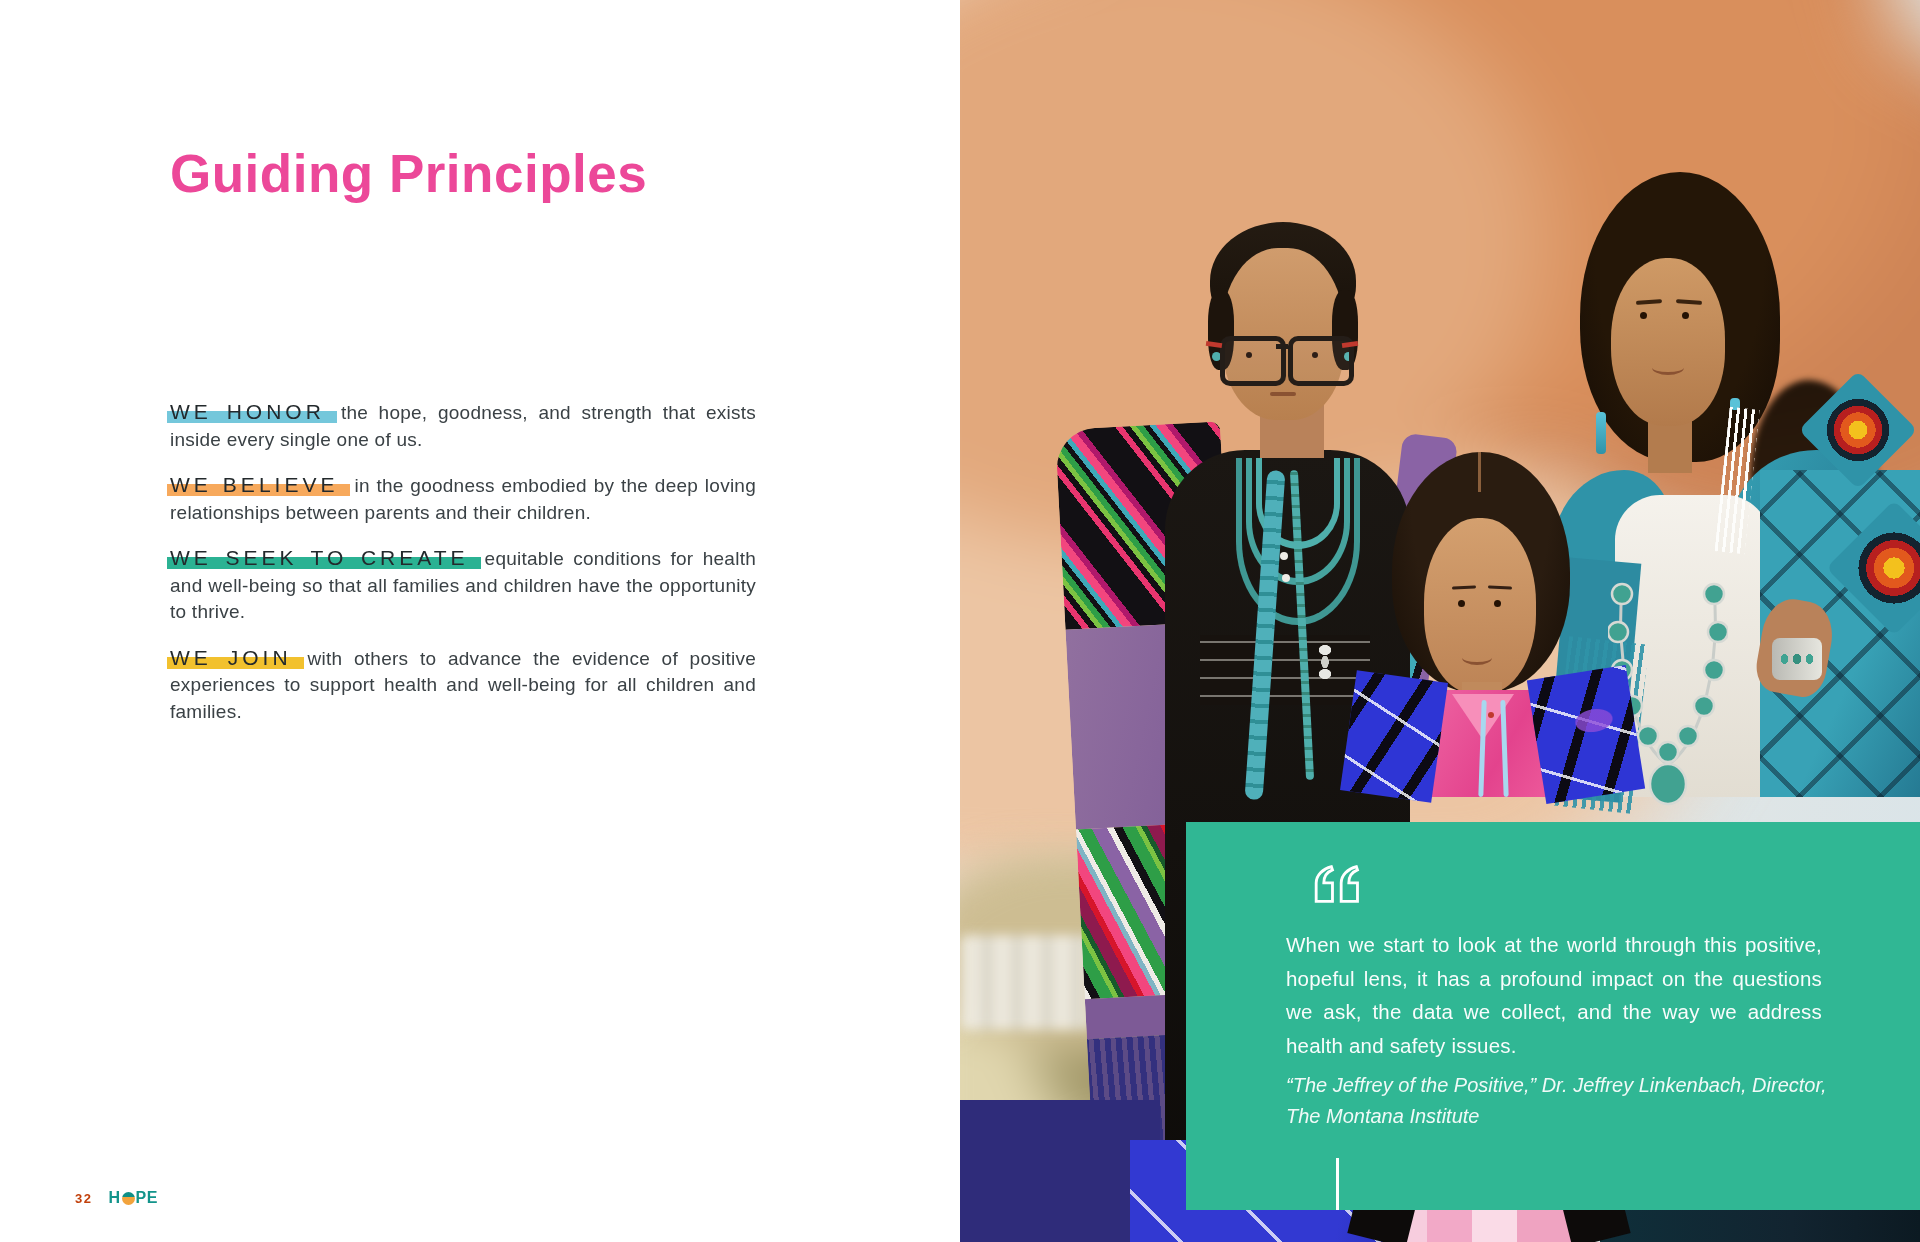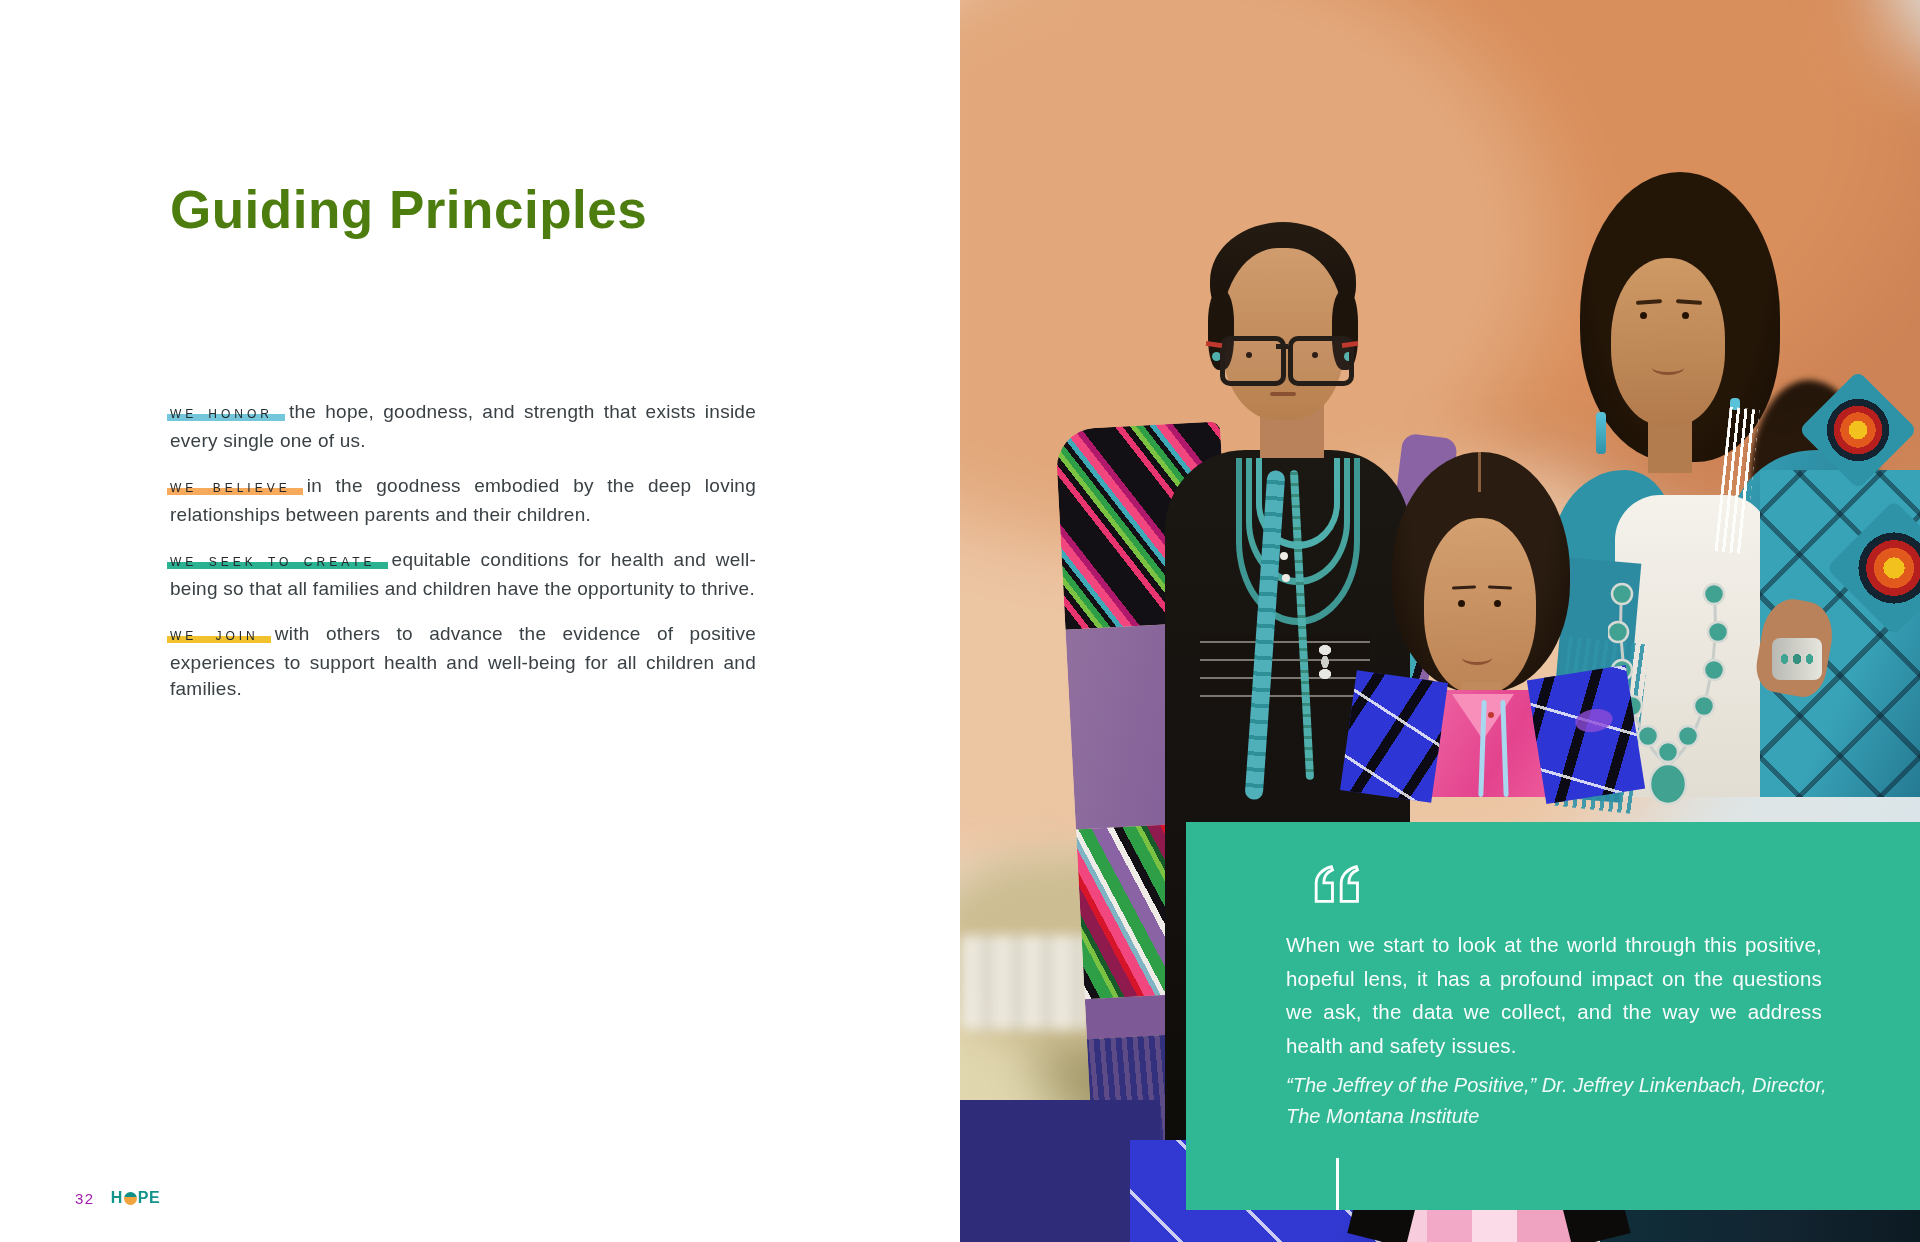--- a/index.html
+++ b/index.html
@@ -8,25 +8,25 @@
   .abs{position:absolute;}
 
   
   .title{position:absolute;left:170px;top:138px;width:560px;margin:0;
          font-size:53px;line-height:72px;font-weight:700;letter-spacing:.5px;color:#13948B;}
   .title span{display:block;}
 
   .principles{position:absolute;left:170px;top:399px;width:586px;}
   .principle{margin:0 0 19px 0;font-size:19px;line-height:26.5px;color:#3A4145;
              text-align:justify;letter-spacing:.25px;}
-  .principle .lead{font-size:12px;letter-spacing:4px;color:#23292c;
+  .principle .lead{font-size:21px;letter-spacing:4px;color:#23292c;
                    padding:1px 12px 1px 3px;margin-left:-3px;margin-right:4px;white-space:nowrap;}
 
   .footer{position:absolute;left:75px;top:1189px;display:flex;align-items:center;gap:16px;}
-  .pageno{font-size:15px;font-weight:400;color:#a21caf;letter-spacing:1.5px;}
+  .pageno{font-size:13px;font-weight:700;color:#c2410c;letter-spacing:1.5px;}
   .logo{display:flex;align-items:center;font-size:16px;font-weight:800;color:#13948B;letter-spacing:.5px;}
   .logo-sun{width:13px;height:13px;border-radius:50%;margin:0 1px;
             background:linear-gradient(180deg,#0F8F86 0 42%,#F2A33C 42% 100%);}
 
   
   .photo{position:absolute;left:960px;top:0;width:960px;height:1242px;overflow:hidden;
          background:linear-gradient(100deg,#f3e4d4 0%,#efe3d8 35%,#e2e6e4 65%,#d9e4e9 100%);}
   .rock{position:absolute;left:-60px;top:-80px;width:1100px;height:950px;filter:blur(26px);
     background:
      radial-gradient(640px 480px at 22% 34%,#e2a87c 0 55%,transparent 72%),
@@ -191,21 +191,21 @@
           font-size:20px;line-height:31px;font-style:italic;color:rgba(255,255,255,.93);}
   .q-attr span{display:block;}
   .q-rule{position:absolute;left:150px;top:336px;width:3px;height:52px;background:#ffffff;}
 </style>
 </head>
 <body>
 
 <div class="stage">
 
   <div>
-    <h1 class="title" style="color: #4d7c0f; margin-top: 36px;">
+    <h1 class="title" style="color: #ec4899;">
         <span>Guiding Principles</span>
       </h1>
 
     <div class="principles" id="principles">
   <p class="principle"><span class="lead" style="background-image: linear-gradient(transparent 48%, rgb(116, 199, 219) 48%, rgb(116, 199, 219) 96%, transparent 96%);">WE HONOR</span><span>the hope, goodness, and strength that exists inside every single one of us.</span></p>
 
   <p class="principle"><span class="lead" style="background-image: linear-gradient(transparent 48%, rgb(247, 169, 92) 48%, rgb(247, 169, 92) 96%, transparent 96%);">WE BELIEVE</span><span>in the goodness embodied by the deep loving relationships between parents and their children.</span></p>
 
   <p class="principle"><span class="lead" style="background-image: linear-gradient(transparent 48%, rgb(43, 178, 147) 48%, rgb(43, 178, 147) 96%, transparent 96%);">WE SEEK TO CREATE</span><span>equitable conditions for health and well-being so that all families and children have the opportunity to thrive.</span></p>
 

